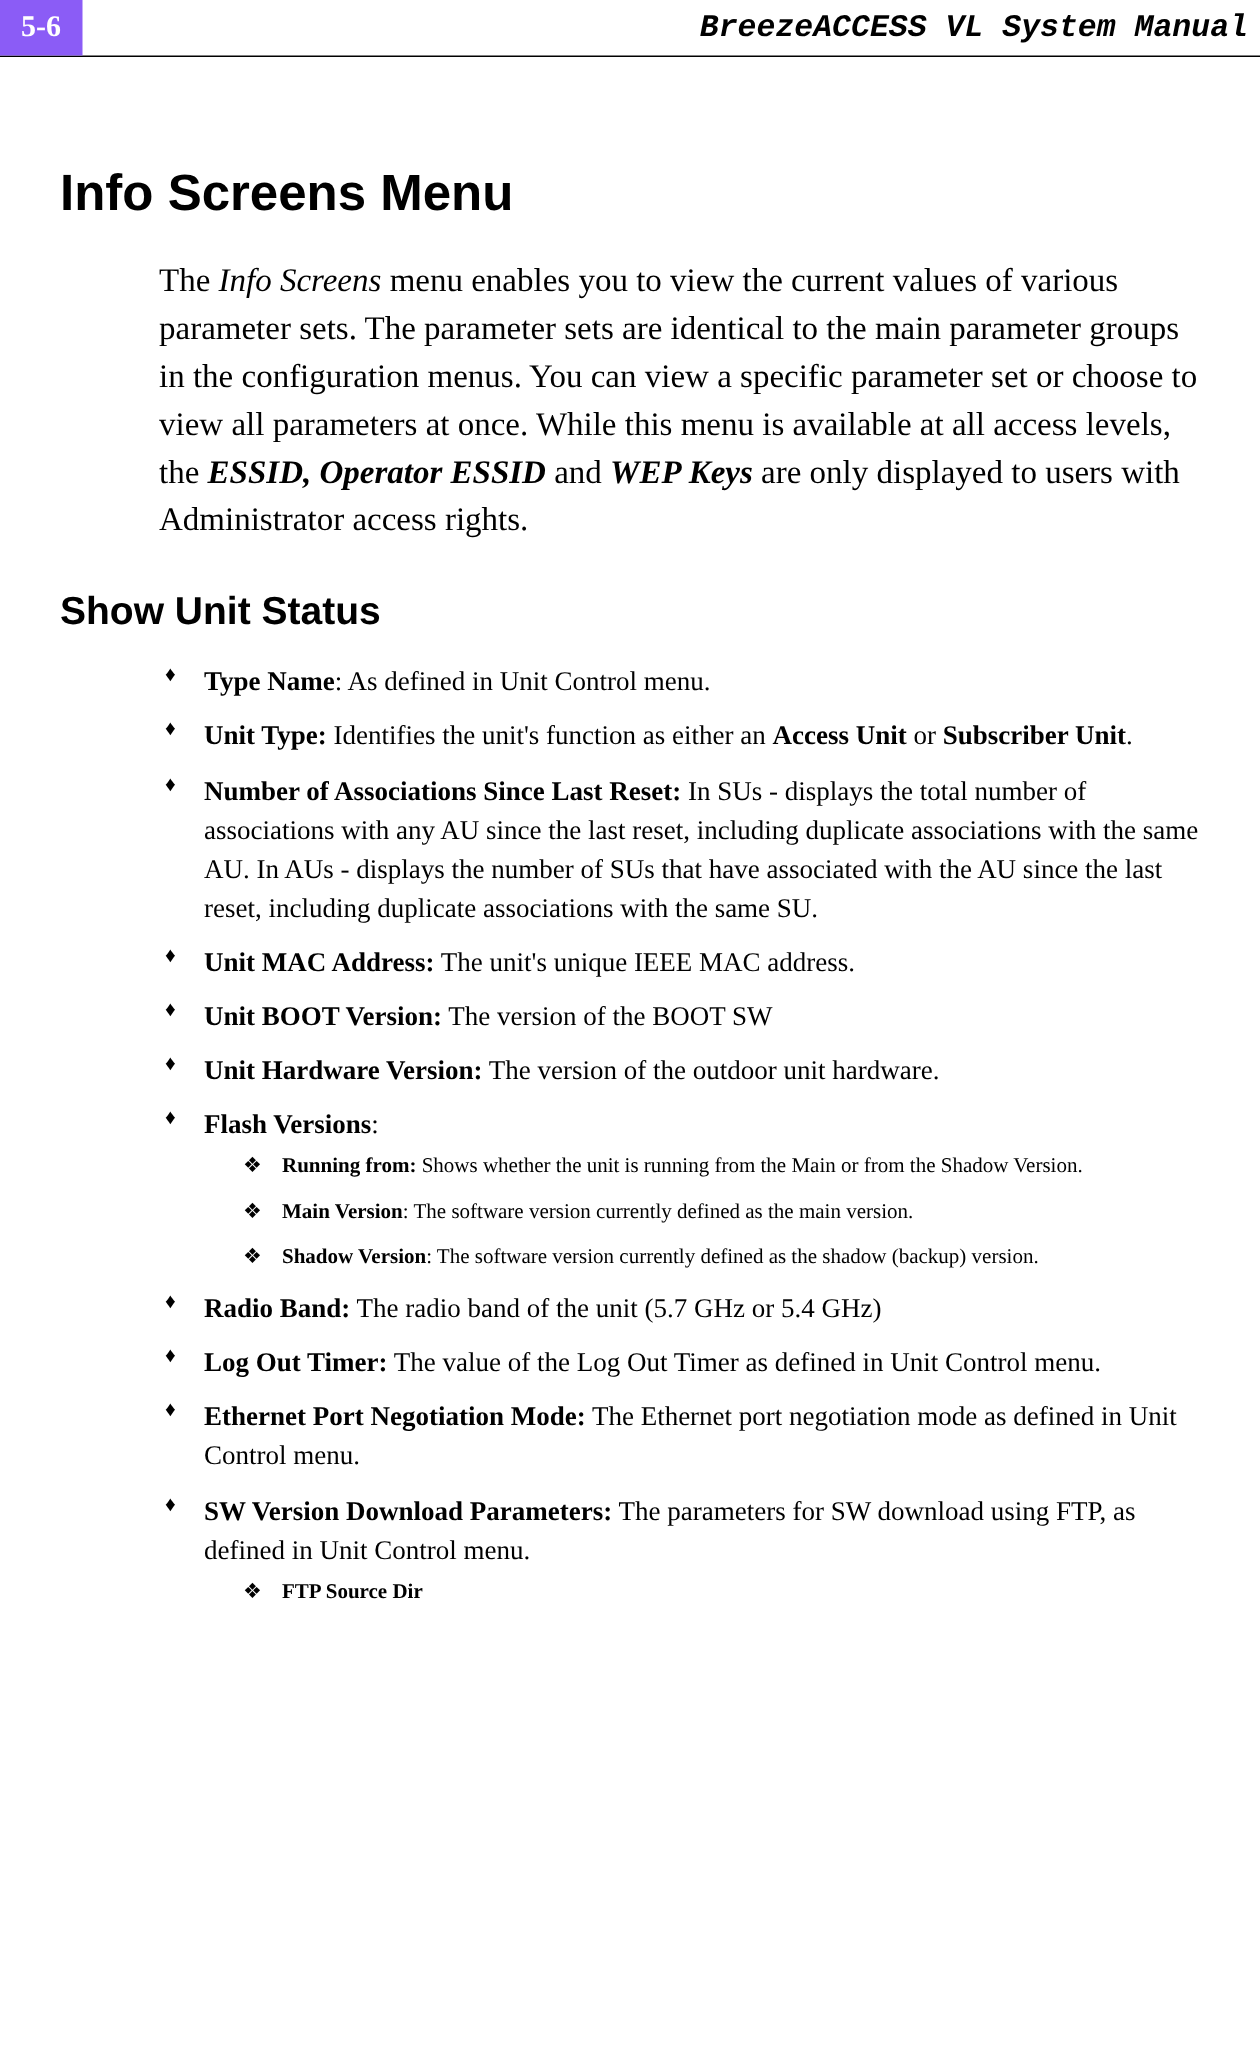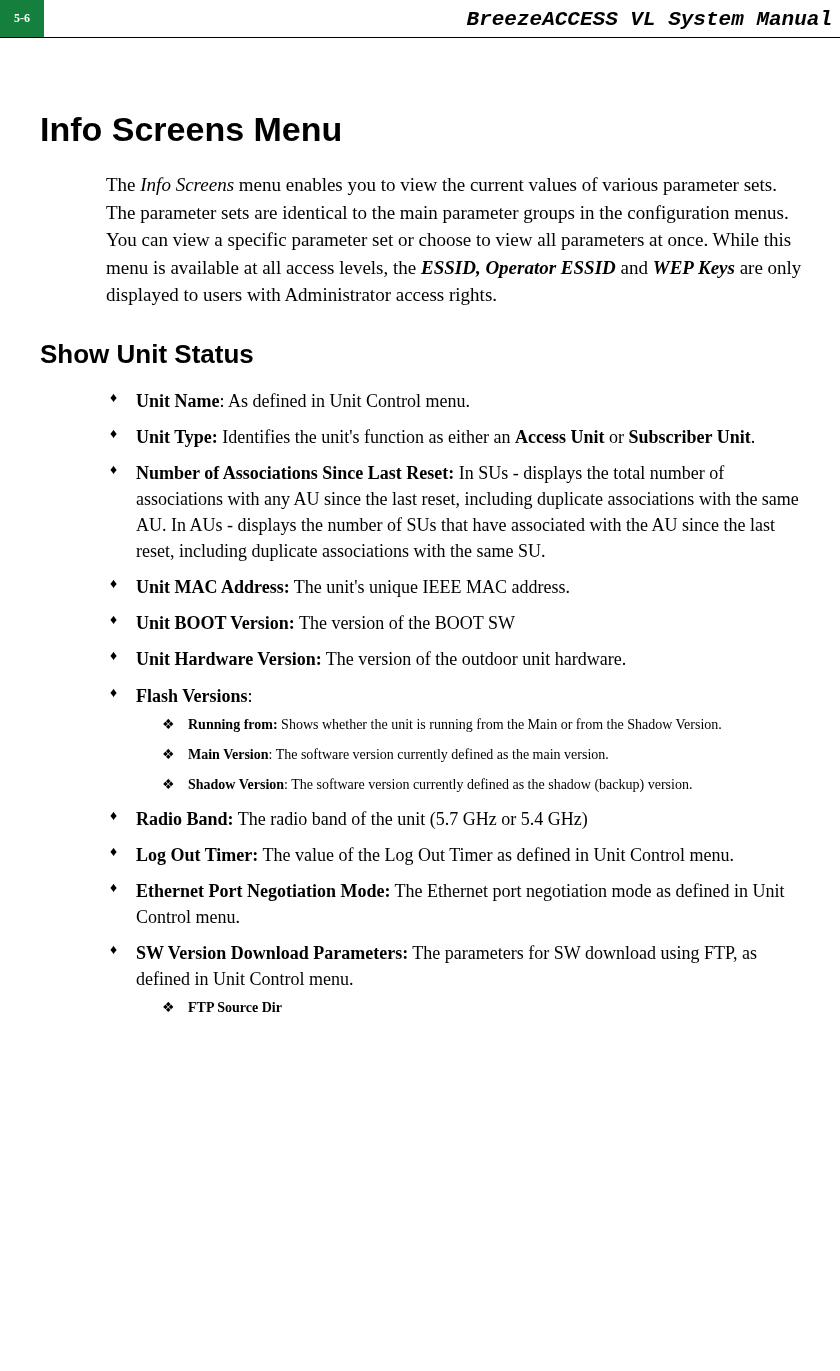--- a/index.html
+++ b/index.html
@@ -11,24 +11,24 @@
       color: #000;
       position: relative;
     }
     .header {
       display: flex;
       align-items: stretch;
       height: 38px;
       border-bottom: 1px solid #000;
     }
     .page-num-box {
-      background: #15803d;
+      background: #8b5cf6;
       color: #fff;
       font-weight: bold;
-      font-size: 12px;
+      font-size: 20px;
       padding: 6px 14px;
       display: flex;
       align-items: center;
     }
     .header-title {
       flex: 1;
       text-align: right;
       font-family: 'Courier New', monospace;
       font-weight: bold;
       font-style: italic;
@@ -45,21 +45,21 @@
       margin-bottom: 22px;
     }
     h2 {
       font-family: Arial, Helvetica, sans-serif;
       font-weight: 900;
       font-size: 26px;
       margin-top: 30px;
       margin-bottom: 18px;
     }
     .body-text {
-      font-size: 19px;
+      font-size: 22px;
       line-height: 1.45;
       margin-left: 66px;
       margin-bottom: 8px;
     }
     .bold-it { font-weight: bold; font-style: italic; }
     .bold { font-weight: bold; }
     .italic { font-style: italic; }
     ul.diamond {
       list-style: none;
       margin-left: 66px;
@@ -112,21 +112,21 @@
   <h1>Info Screens Menu</h1>
 
   <p class="body-text">
     <span>The </span><span class="italic">Info Screens</span><span> menu enables you to view the current values of various parameter sets. The parameter sets are identical to the main parameter groups in the configuration menus. You can view a specific parameter set or choose to view all parameters at once. While this menu is available at all access levels, the </span><span class="bold-it">ESSID, Operator ESSID</span><span> and </span><span class="bold-it">WEP Keys</span><span> are only displayed to users with Administrator access rights.</span>
   </p>
 
   <h2>Show Unit Status</h2>
 
 
   <ul class="diamond">
-    <li><span class="bold">Unit Name</span><span>: As defined in Unit Control menu.</span></li>
+    <li><span class="bold">Type Name</span><span>: As defined in Unit Control menu.</span></li>
     <li><span class="bold">Unit Type:</span><span> Identifies the unit's function as either an </span><span class="bold">Access Unit</span><span> or </span><span class="bold">Subscriber Unit</span><span>.</span></li>
     <li><span class="bold">Number of Associations Since Last Reset:</span><span> In SUs - displays the total number of associations with any AU since the last reset, including duplicate associations with the same AU. In AUs - displays the number of SUs that have associated with the AU since the last reset, including duplicate associations with the same SU.</span></li>
     <li><span class="bold">Unit MAC Address:</span><span> The unit's unique IEEE MAC address.</span></li>
     <li><span class="bold">Unit BOOT Version:</span><span> The version of the BOOT SW</span></li>
     <li><span class="bold">Unit Hardware Version:</span><span> The version of the outdoor unit hardware.</span></li>
     <li><span class="bold">Flash Versions</span><span>:</span>
       <ul class="clover">
         <li><span class="bold">Running from:</span><span> Shows whether the unit is running from the Main or from the Shadow Version.</span></li>
         <li><span class="bold">Main Version</span><span>: The software version currently defined as the main version.</span></li>
         <li><span class="bold">Shadow Version</span><span>: The software version currently defined as the shadow (backup) version.</span></li>

